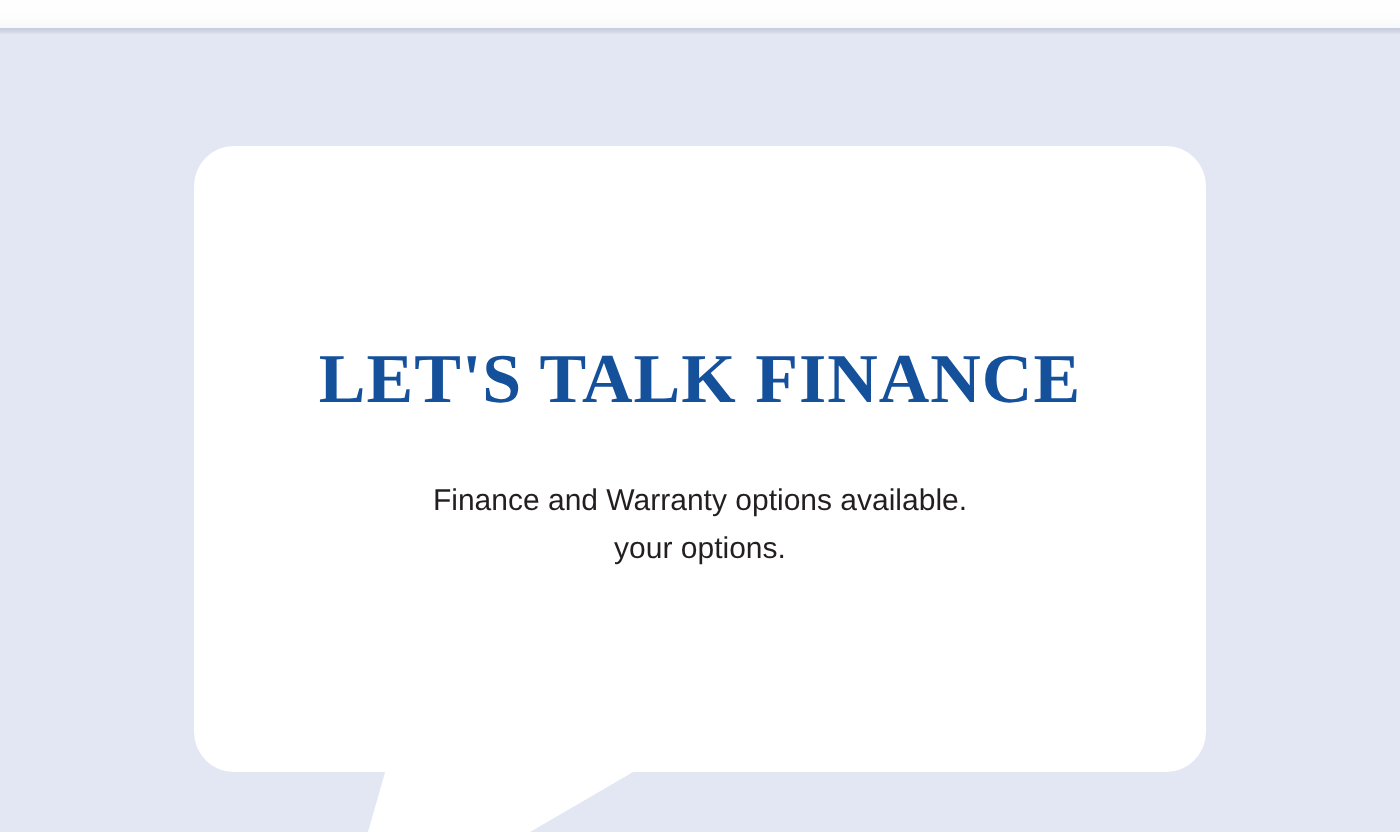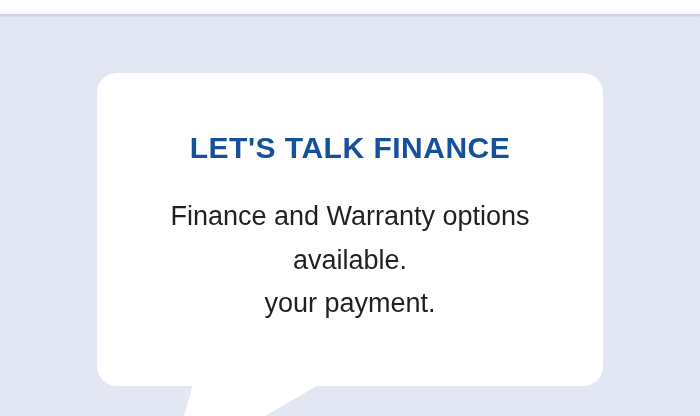--- a/index.html
+++ b/index.html
@@ -77,34 +77,34 @@
     box-sizing: border-box;
     padding: 0 18px;
     display: flex;
     flex-direction: column;
     align-items: center;
     justify-content: center;
   }
 
   #headline {
     margin: 0 0 32px 0;
-    font-family: Liberation Sans, sans-serif;
-    font-size: 30px;
+    font-family: Liberation Serif, serif;
+    font-size: 35px;
     line-height: 1.0;
     font-weight: 700;
     letter-spacing: 0.5px;
     color: #15509b;
     text-align: center;
     white-space: nowrap;
   }
 
   #subcopy {
     margin: 0;
     font-family: "Liberation Sans", sans-serif;
-    font-size: 27px;
+    font-size: 15px;
     line-height: 1.62;
     font-weight: 400;
     color: #231f20;
     text-align: center;
   }
   #subcopy .line {
     display: block;
   }
 </style>
 </head>
@@ -119,18 +119,18 @@
     <div id="bubble-body"></div>
     <svg id="bubble-tail" viewBox="0 0 200 56" preserveAspectRatio="none" aria-hidden="true">
       <polygon points="40,0 160,0 160,24 105,56 24,56" fill="#ffffff"></polygon>
     </svg>
 
     <div id="bubble-content">
       <h1 id="headline">LET'S TALK FINANCE</h1>
 
       <p id="subcopy">
         <span class="line">Finance and Warranty options available.</span>
-        <span class="line">your payment.</span>
+        <span class="line">your options.</span>
       </p>
     </div>
   </div>
 
 </div>
 
 </body></html>

